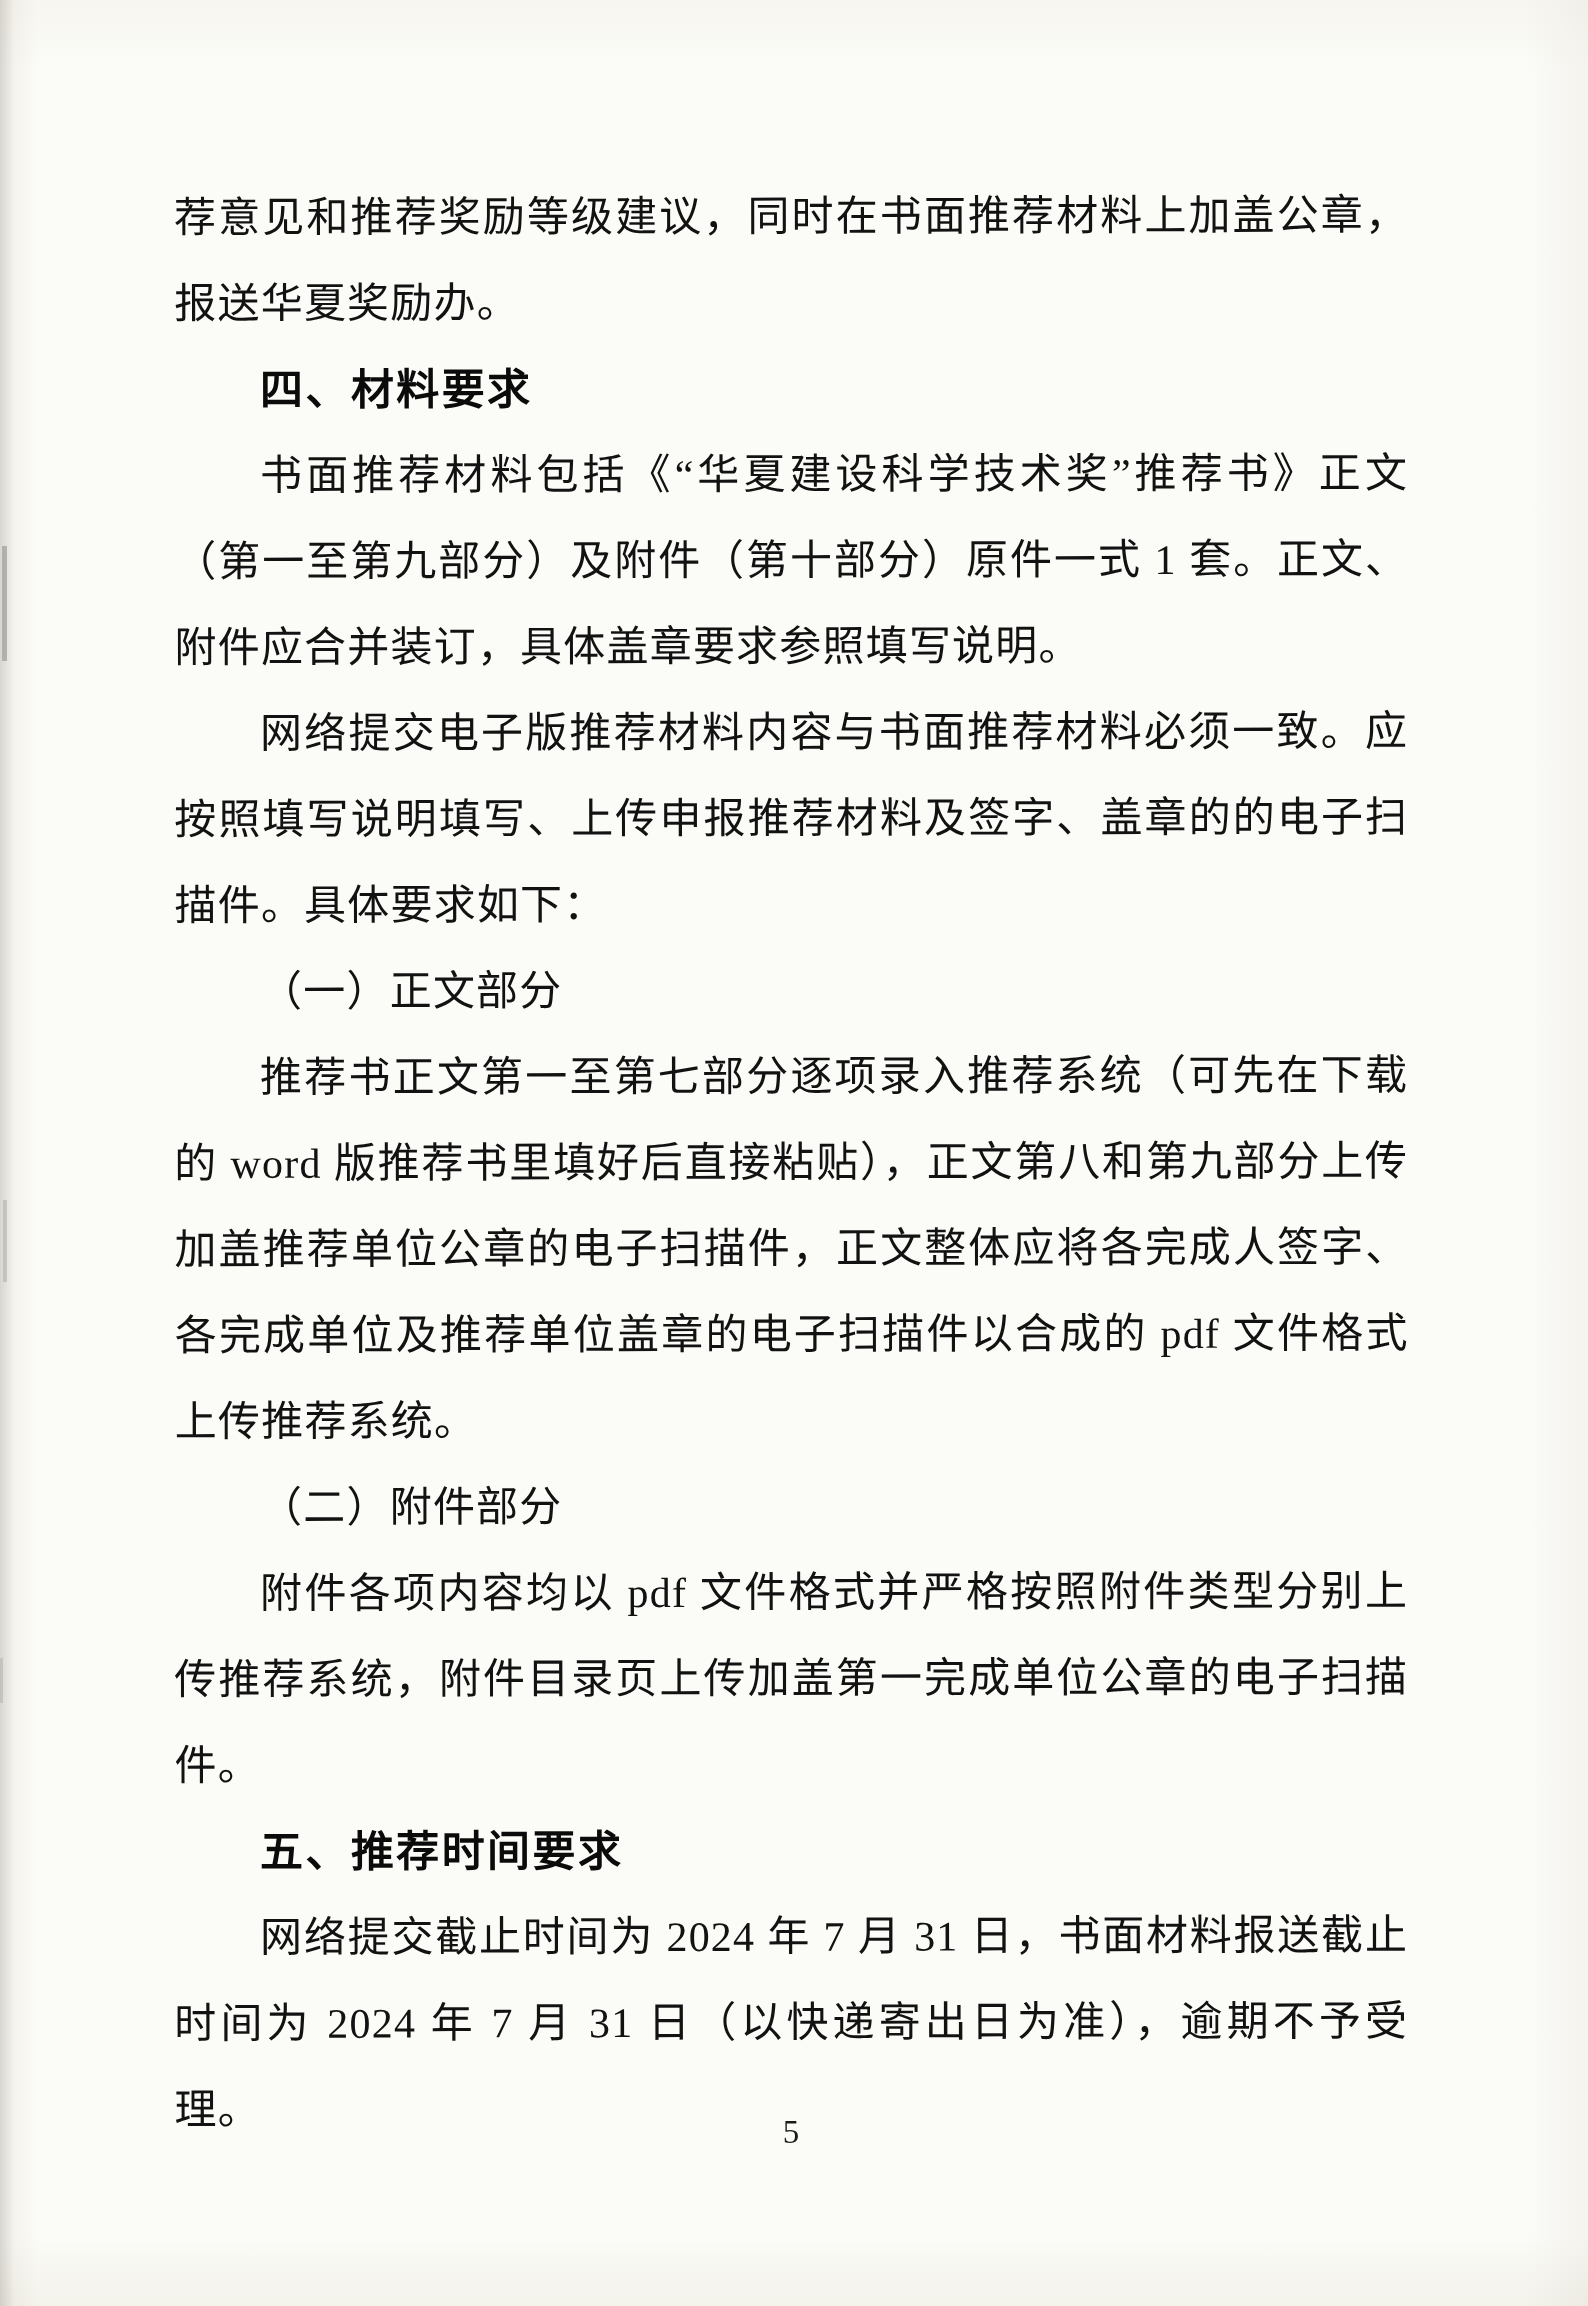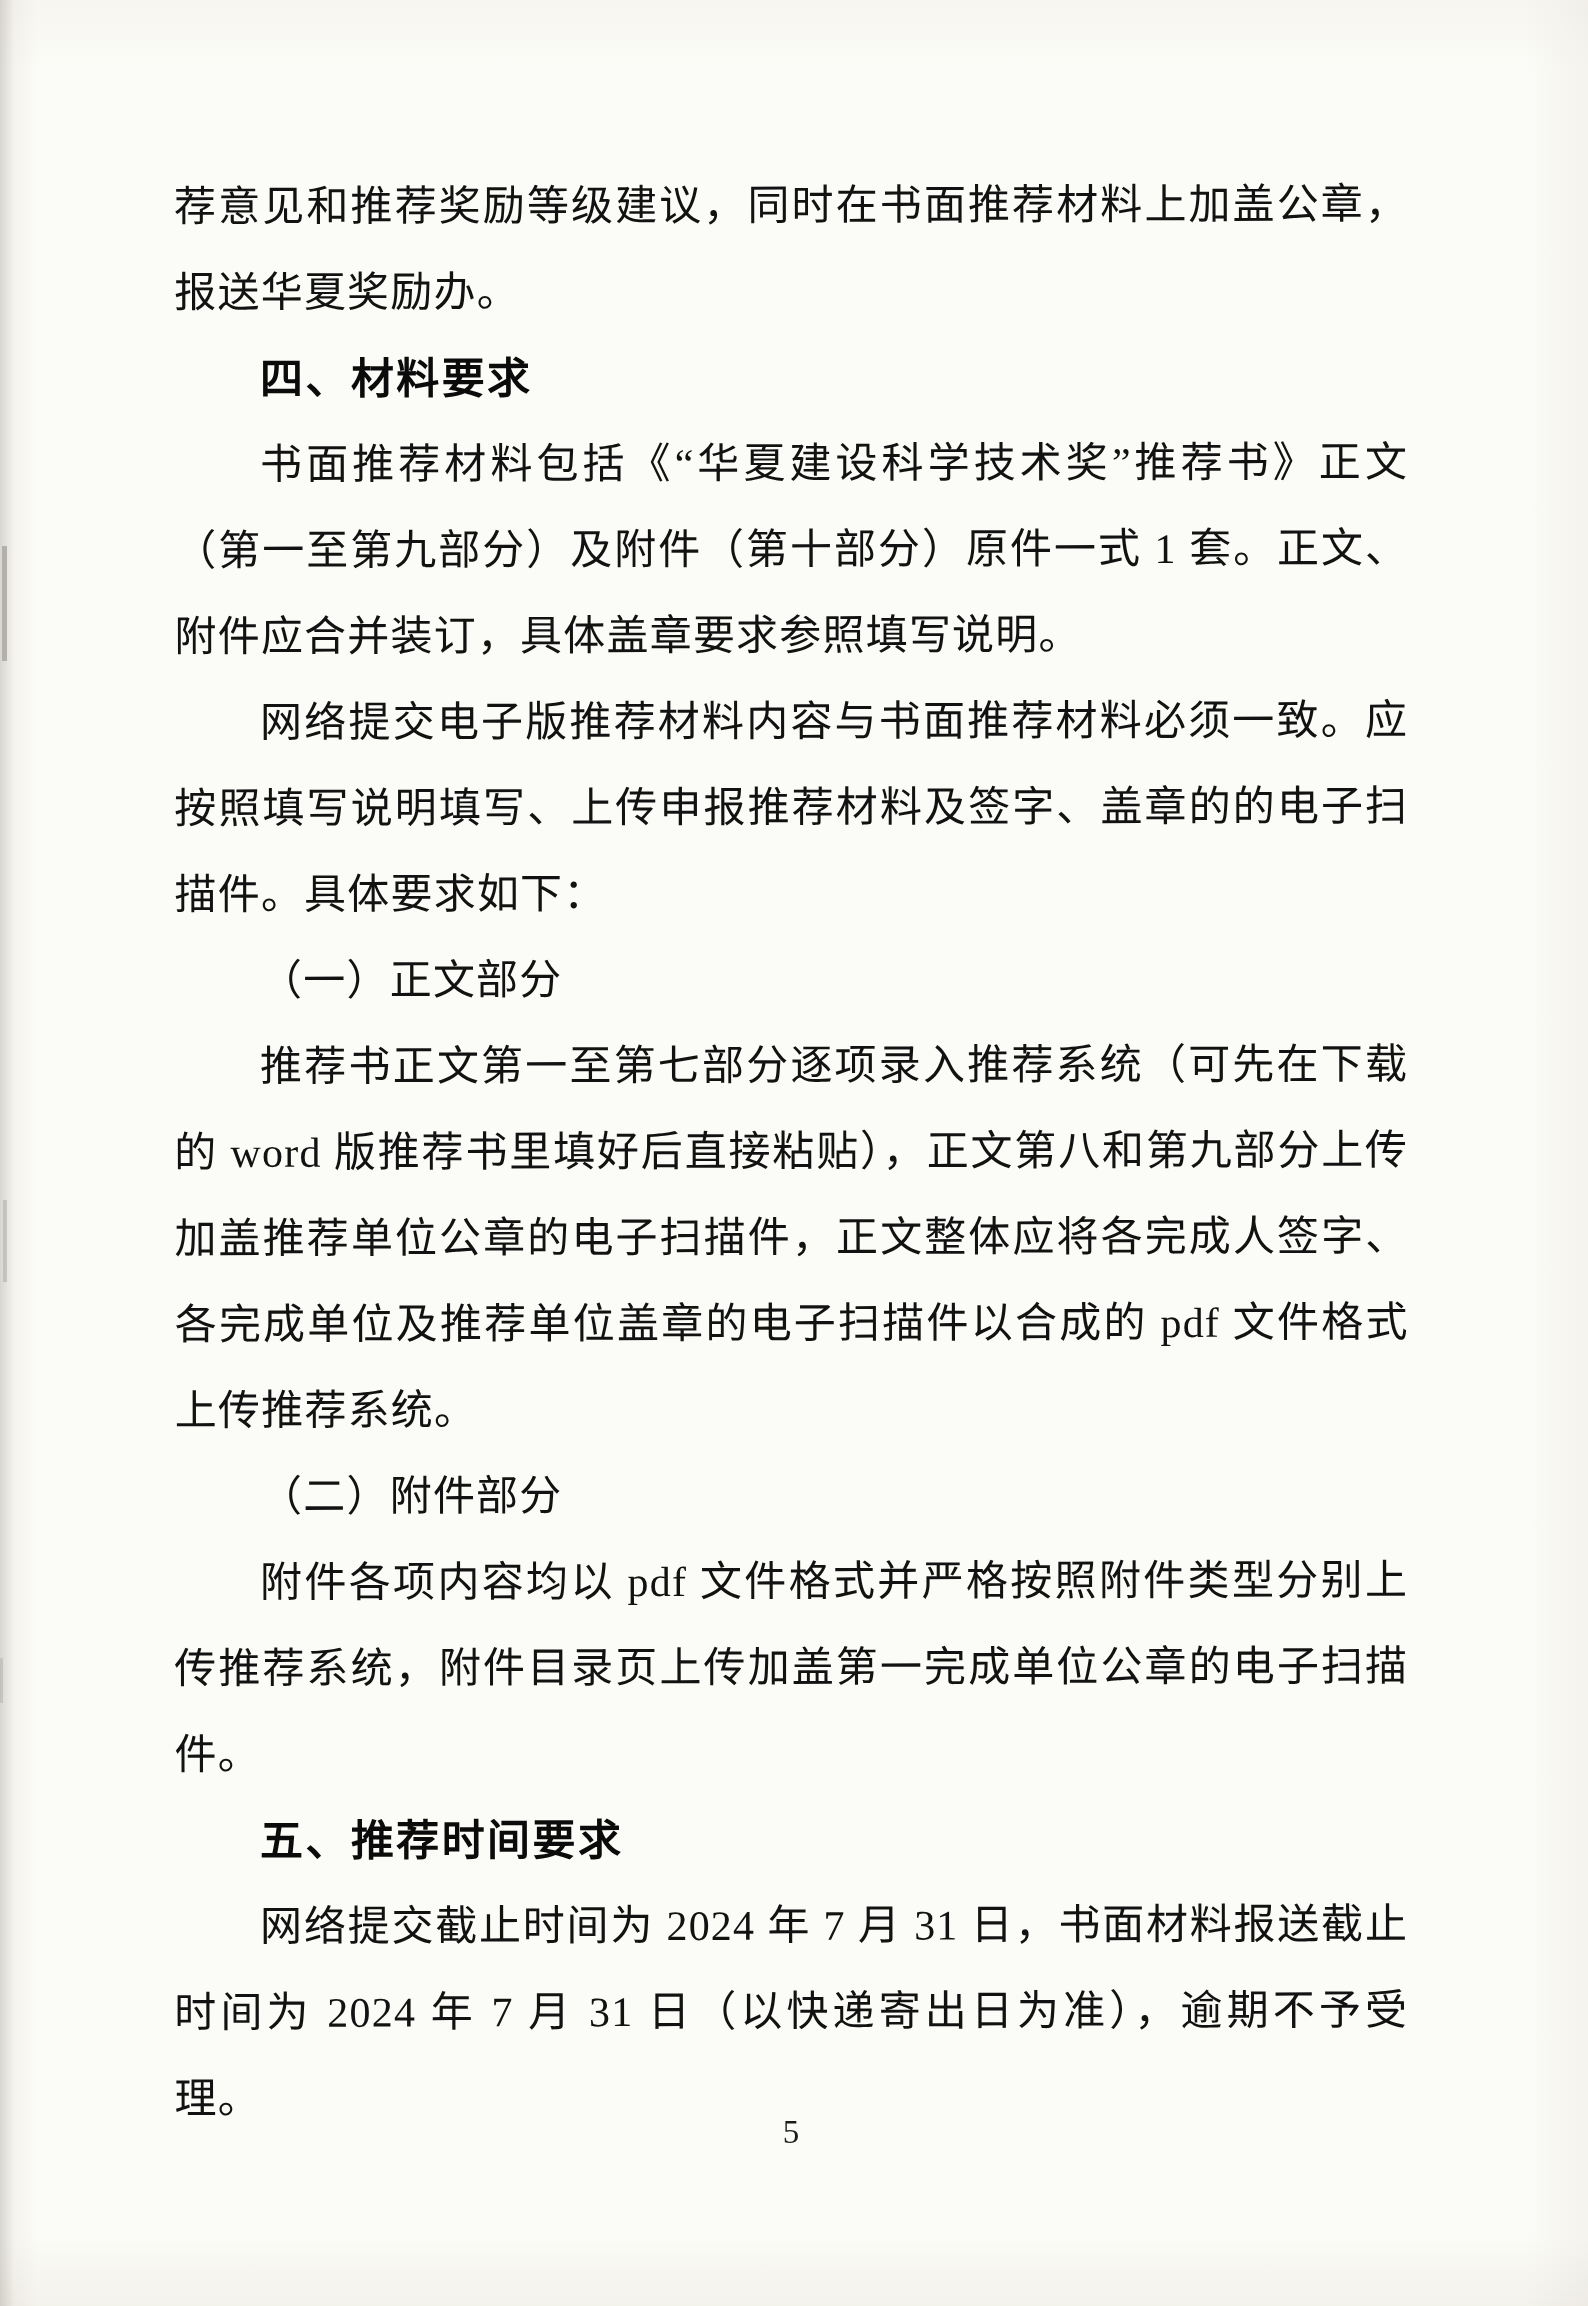--- a/index.html
+++ b/index.html
@@ -47,21 +47,21 @@
     position: absolute;
     left: 174px;
     top: 0;
     width: 1234px;
     height: 100%;
   }
 
   
   .doc-body {
     position: absolute;
-    top: 164px;
+    top: 175px;
     left: 0;
     width: 1234px;
   }
 
   p.para {
     margin: 0 0 0 0;
     font-family: "Liberation Serif", "DejaVu Serif", serif;
     font-size: 42px;
     line-height: 86px;
     color: #121212;

